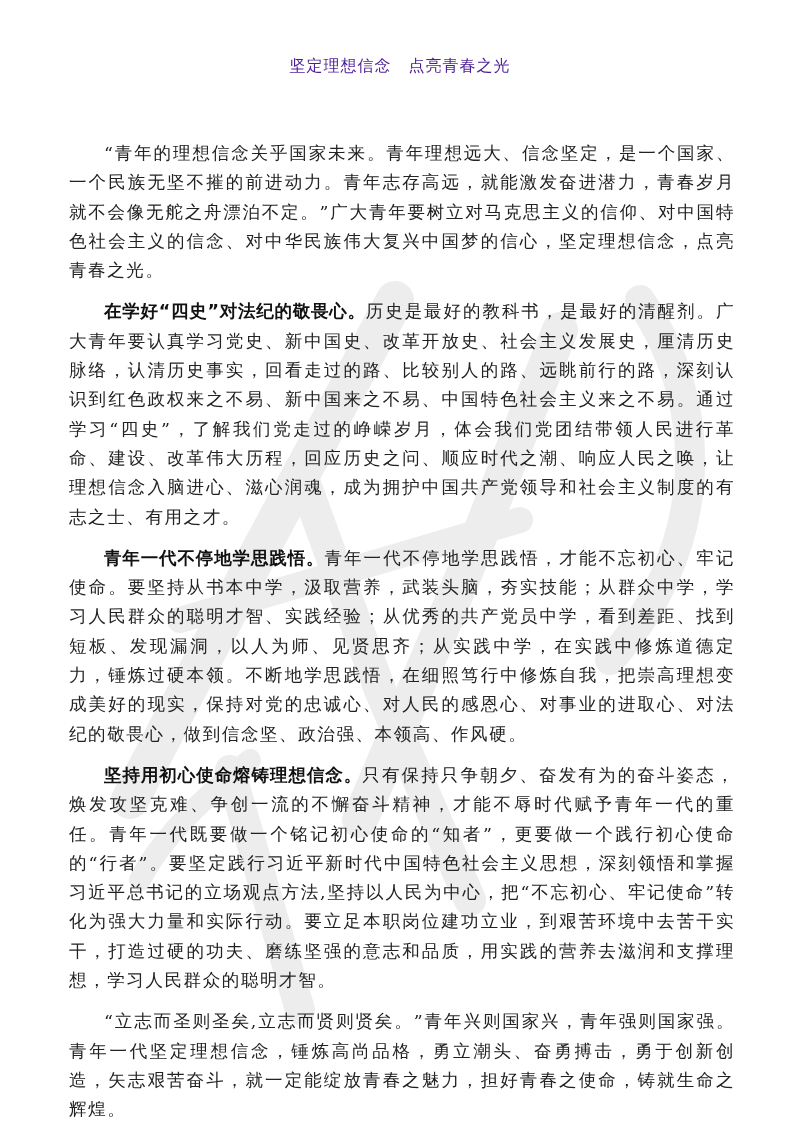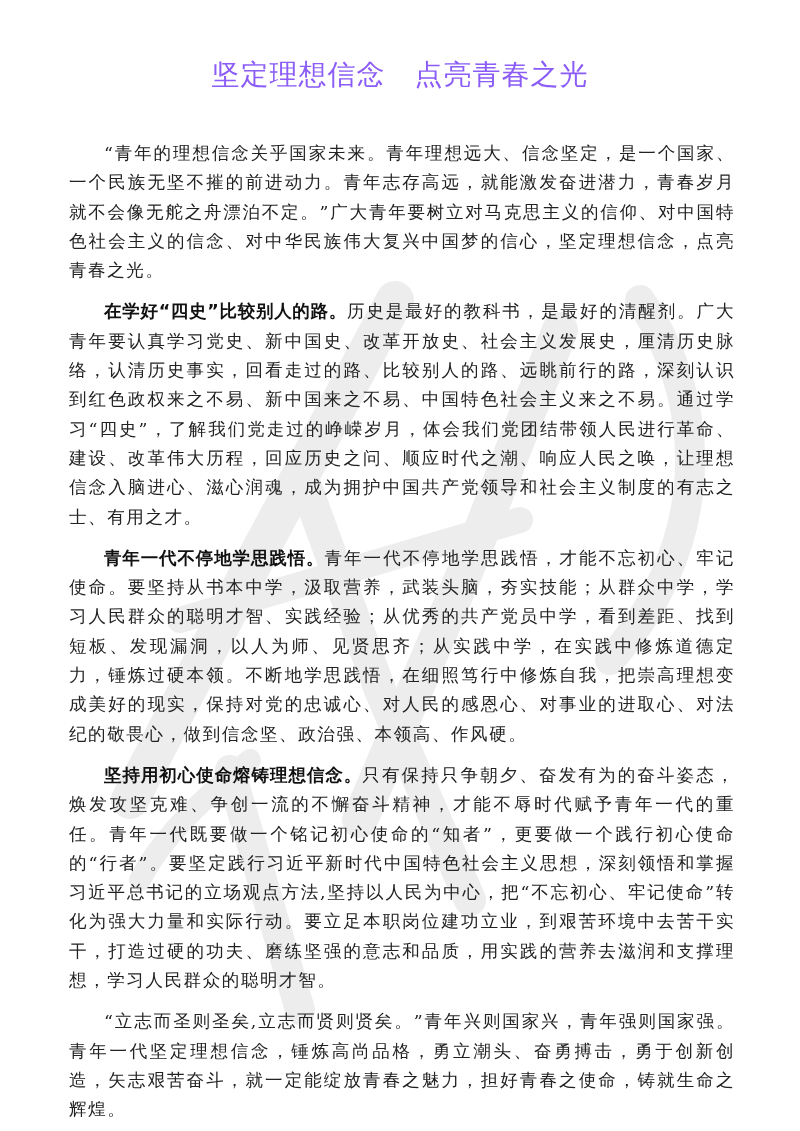--- a/index.html
+++ b/index.html
@@ -31,23 +31,23 @@
     width: 690px;
     z-index: 1;
   }
   .title {
     position: absolute;
     left: -57px;
     width: 800px;
     top: 56px;
     text-align: center;
     font-family: "DejaVu Sans", "Liberation Sans", sans-serif;
-    font-size: 28px;
+    font-size: 16px;
     letter-spacing: 1px;
-    color: #8b5cf6;
+    color: #4c1d95;
     word-spacing: 0;
     white-space: pre;
   }
   .body {
     position: absolute;
     top: 127px;
     left: 0;
     width: 690px;
   }
   .para {
@@ -82,21 +82,21 @@
 </svg>
 
 <div class="page">
   <div class="title">坚定理想信念　点亮青春之光</div>
 
   <div class="body">
     <p class="para">
       <span class="lead"></span><span>“青年的理想信念关乎国家未来。青年理想远大、信念坚定，是一个国家、一个民族无坚不摧的前进动力。青年志存高远，就能激发奋进潜力，青春岁月就不会像无舵之舟漂泊不定。”广大青年要树立对马克思主义的信仰、对中国特色社会主义的信念、对中华民族伟大复兴中国梦的信心，坚定理想信念，点亮青春之光。</span>
     </p>
     <p class="para">
-      <span class="lead">在学好“四史”比较别人的路。</span><span>历史是最好的教科书，是最好的清醒剂。广大青年要认真学习党史、新中国史、改革开放史、社会主义发展史，厘清历史脉络，认清历史事实，回看走过的路、比较别人的路、远眺前行的路，深刻认识到红色政权来之不易、新中国来之不易、中国特色社会主义来之不易。通过学习“四史”，了解我们党走过的峥嵘岁月，体会我们党团结带领人民进行革命、建设、改革伟大历程，回应历史之问、顺应时代之潮、响应人民之唤，让理想信念入脑进心、滋心润魂，成为拥护中国共产党领导和社会主义制度的有志之士、有用之才。</span>
+      <span class="lead">在学好“四史”对法纪的敬畏心。</span><span>历史是最好的教科书，是最好的清醒剂。广大青年要认真学习党史、新中国史、改革开放史、社会主义发展史，厘清历史脉络，认清历史事实，回看走过的路、比较别人的路、远眺前行的路，深刻认识到红色政权来之不易、新中国来之不易、中国特色社会主义来之不易。通过学习“四史”，了解我们党走过的峥嵘岁月，体会我们党团结带领人民进行革命、建设、改革伟大历程，回应历史之问、顺应时代之潮、响应人民之唤，让理想信念入脑进心、滋心润魂，成为拥护中国共产党领导和社会主义制度的有志之士、有用之才。</span>
     </p>
     <p class="para">
       <span class="lead">青年一代不停地学思践悟。</span><span>青年一代不停地学思践悟，才能不忘初心、牢记使命。要坚持从书本中学，汲取营养，武装头脑，夯实技能；从群众中学，学习人民群众的聪明才智、实践经验；从优秀的共产党员中学，看到差距、找到短板、发现漏洞，以人为师、见贤思齐；从实践中学，在实践中修炼道德定力，锤炼过硬本领。不断地学思践悟，在细照笃行中修炼自我，把崇高理想变成美好的现实，保持对党的忠诚心、对人民的感恩心、对事业的进取心、对法纪的敬畏心，做到信念坚、政治强、本领高、作风硬。</span>
     </p>
     <p class="para">
       <span class="lead">坚持用初心使命熔铸理想信念。</span><span>只有保持只争朝夕、奋发有为的奋斗姿态，焕发攻坚克难、争创一流的不懈奋斗精神，才能不辱时代赋予青年一代的重任。青年一代既要做一个铭记初心使命的“知者”，更要做一个践行初心使命的“行者”。要坚定践行习近平新时代中国特色社会主义思想，深刻领悟和掌握习近平总书记的立场观点方法,坚持以人民为中心，把“不忘初心、牢记使命”转化为强大力量和实际行动。要立足本职岗位建功立业，到艰苦环境中去苦干实干，打造过硬的功夫、磨练坚强的意志和品质，用实践的营养去滋润和支撑理想，学习人民群众的聪明才智。</span>
     </p>
     <p class="para">
       <span class="lead"></span><span>“立志而圣则圣矣,立志而贤则贤矣。”青年兴则国家兴，青年强则国家强。青年一代坚定理想信念，锤炼高尚品格，勇立潮头、奋勇搏击，勇于创新创造，矢志艰苦奋斗，就一定能绽放青春之魅力，担好青春之使命，铸就生命之辉煌。</span>
     </p>

